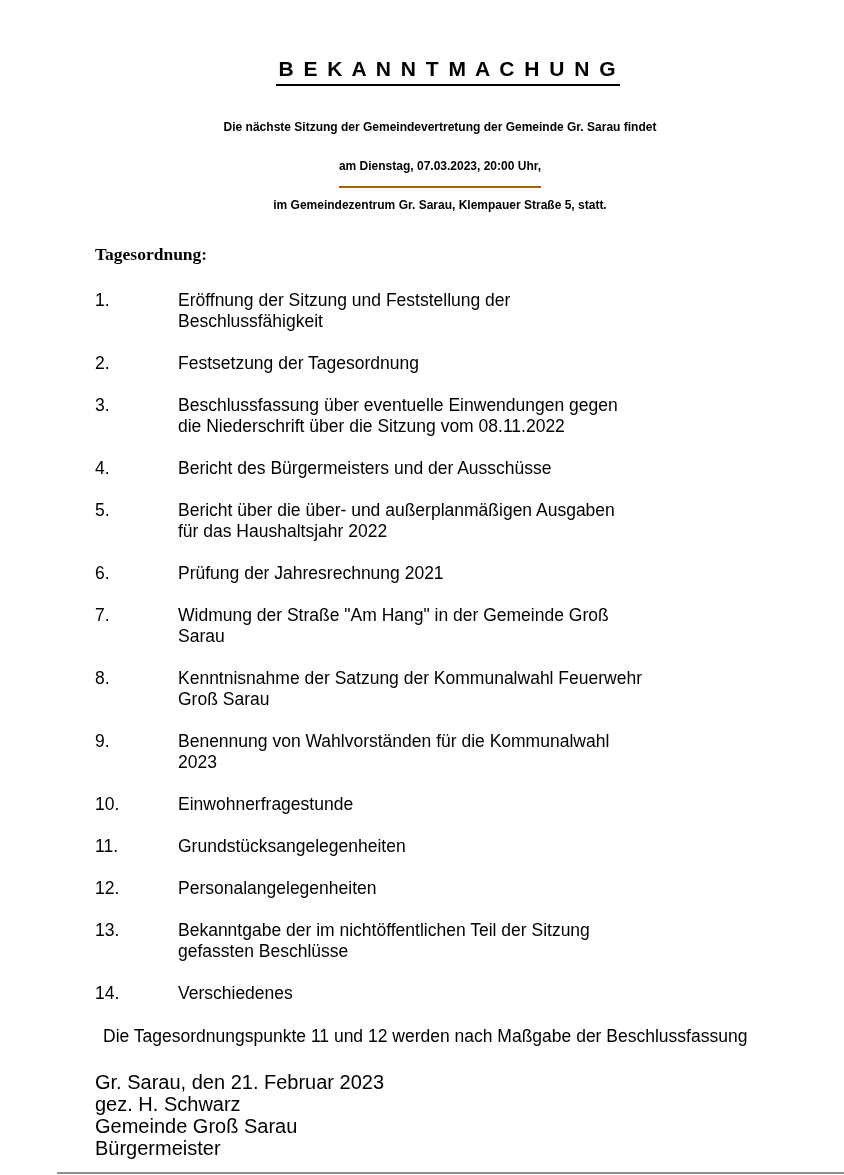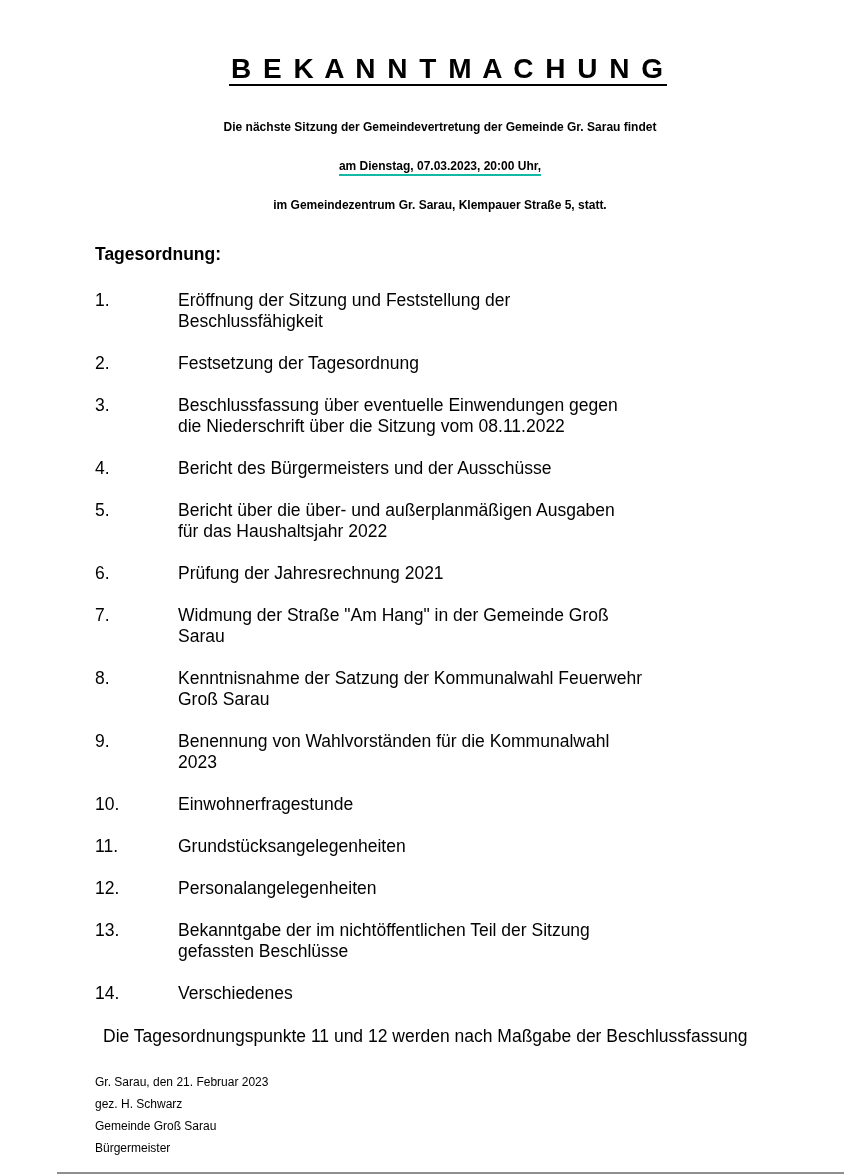--- a/index.html
+++ b/index.html
@@ -6,39 +6,39 @@
   body {
     width: 844px; height: 1175px;
     background: #ffffff; color: #000000;
     font-family: "Liberation Sans", "DejaVu Sans", sans-serif;
     position: relative; overflow: hidden;
   }
   .page { position: absolute; inset: 0; padding: 0 59px 0 95px; box-sizing: border-box; }
 
   .title-row { text-align: center; margin-top: 57px; }
   .title {
-    display: inline-block; font-weight: bold; font-size: 28px; line-height: 24px;
+    display: inline-block; font-weight: bold; font-size: 21px; line-height: 24px;
     letter-spacing: 2px; border-bottom: 2px solid #000; padding: 0 2px 3px 2px;
     white-space: nowrap;
     margin-left: 16px;
   }
 
   .intro { font-weight: bold; font-size: 12px; line-height: 21px; text-align: center; margin: 0 0 18px 0; }
   .intro.first { margin-top: 31px; }
-  .u { border-bottom: 2px solid #14b8a6; padding-bottom: 1px; margin-top: 28px; }
+  .u { border-bottom: 2px solid #a16207; padding-bottom: 13px; margin-top: 28px; }
 
-  .agenda-heading { font-size: 17.5px; font-weight: bold; line-height: 21px; margin: 28px 0 0 0; }
+  .agenda-heading { font-size: 17.5px; font-weight: bold; line-height: 21px; margin: 28px 0 0 0; font-family: Liberation Serif, serif; }
 
   .agenda { margin-top: 25px; }
   .row { display: flex; font-size: 17.5px; line-height: 21px; margin-bottom: 21px; }
   .num { flex: 0 0 83px; width: 83px; }
   .txt { flex: 1; }
 
   .closing { font-size: 17.5px; line-height: 22px; margin: 8px; }
-  .signature { font-size: 12px; line-height: 22px; margin-top: 24px; }
+  .signature { font-size: 20px; line-height: 22px; margin-top: 24px; }
 
   .bottom-rule { position: absolute; left: 57px; right: 0; top: 1172px; height: 2px; background: #8f8f8f; }
 </style>
 </head>
 <body>
 
 <div class="page">
 
   <div class="title-row">
     <span class="title">B E K A N N T M A C H U N G</span>

